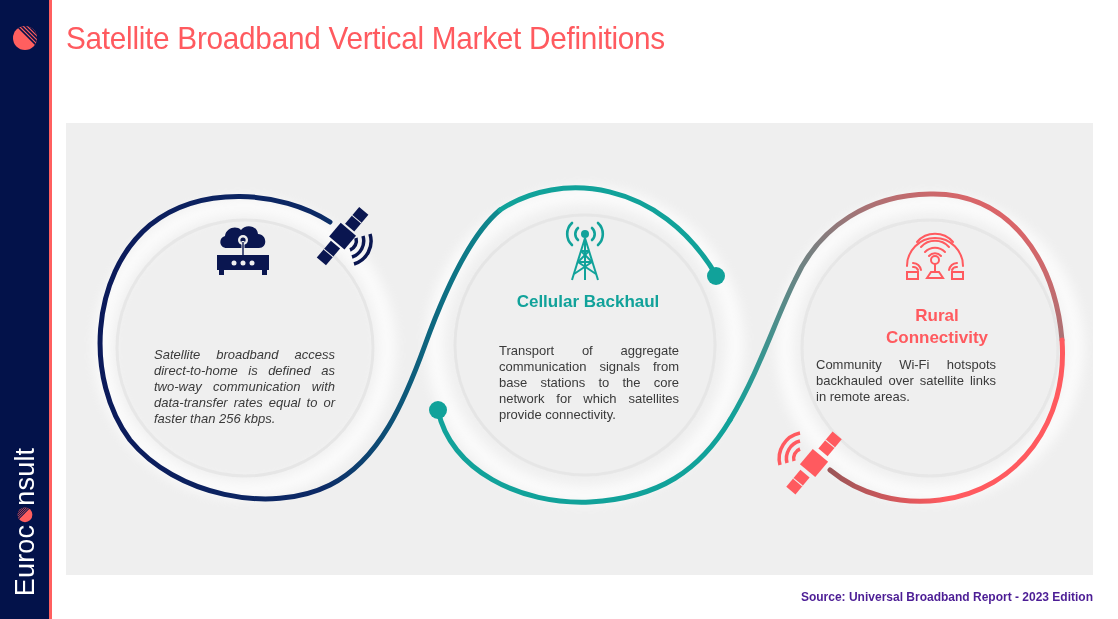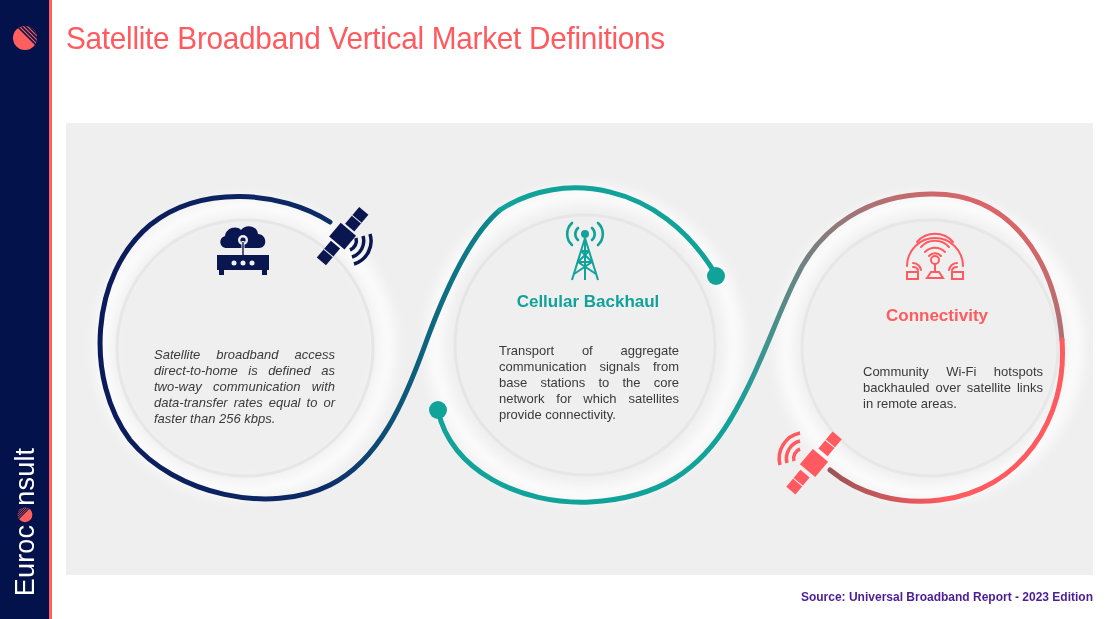--- a/index.html
+++ b/index.html
@@ -12,21 +12,21 @@
   .title{position:absolute;left:66px;top:20px;color:#ff5a5f;font-family:"Liberation Sans",sans-serif;font-size:32px;font-weight:400;letter-spacing:-0.3px;white-space:nowrap;transform:scaleX(0.93);transform-origin:left center;}
   .panel{position:absolute;left:66px;top:123px;width:1027px;height:452px;background:#efefef;}
   .curves{position:absolute;left:0;top:0;width:1118px;height:619px;}
   .section-title{position:absolute;text-align:center;font-weight:700;font-size:17px;line-height:22px;}
   .desc{position:absolute;font-size:13px;line-height:16px;color:#3a3a3a;text-align:justify;text-align-last:left;}
   .t-consumer{left:166px;top:289px;width:156px;color:#0a1650;}
   .t-cellular{left:498px;top:291px;width:180px;color:#11a29a;}
   .t-rural{left:856px;top:305px;width:162px;color:#ff5a5f;}
   .d-consumer{left:154px;top:347px;width:181px;font-style:italic;}
   .d-cellular{left:499px;top:343px;width:180px;}
-  .d-rural{left:863px;top:357px;width:180px;margin-top:7px;}
+  .d-rural{left:816px;top:357px;width:180px;}
   .source{position:absolute;right:25px;top:590px;font-size:12px;font-weight:700;color:#4c1d95;white-space:nowrap;}
   .icon{position:absolute;}
 </style>
 </head>
 <body>
 
 <div class="sidebar"></div>
 <div class="sidebar-accent"></div>
 
 <svg class="logo-mark" viewBox="0 0 30 30">
@@ -199,17 +199,18 @@
 <div class="section-title t-consumer">
 </div>
 <div class="desc d-consumer">Satellite broadband access direct-to-home is defined as two-way communication with data-transfer rates equal to or faster than 256 kbps.</div>
 
 <div class="section-title t-cellular">
   <div>Cellular Backhaul</div>
 </div>
 <div class="desc d-cellular">Transport of aggregate communication signals from base stations to the core network for which satellites provide connectivity.</div>
 
 <div class="section-title t-rural">
+  <div>Rural</div>
   <div>Connectivity</div>
 </div>
 <div class="desc d-rural">Community Wi-Fi hotspots backhauled over satellite links in remote areas.</div>
 
 <div class="source">Source: Universal Broadband Report - 2023 Edition</div>
 
 </body></html>

